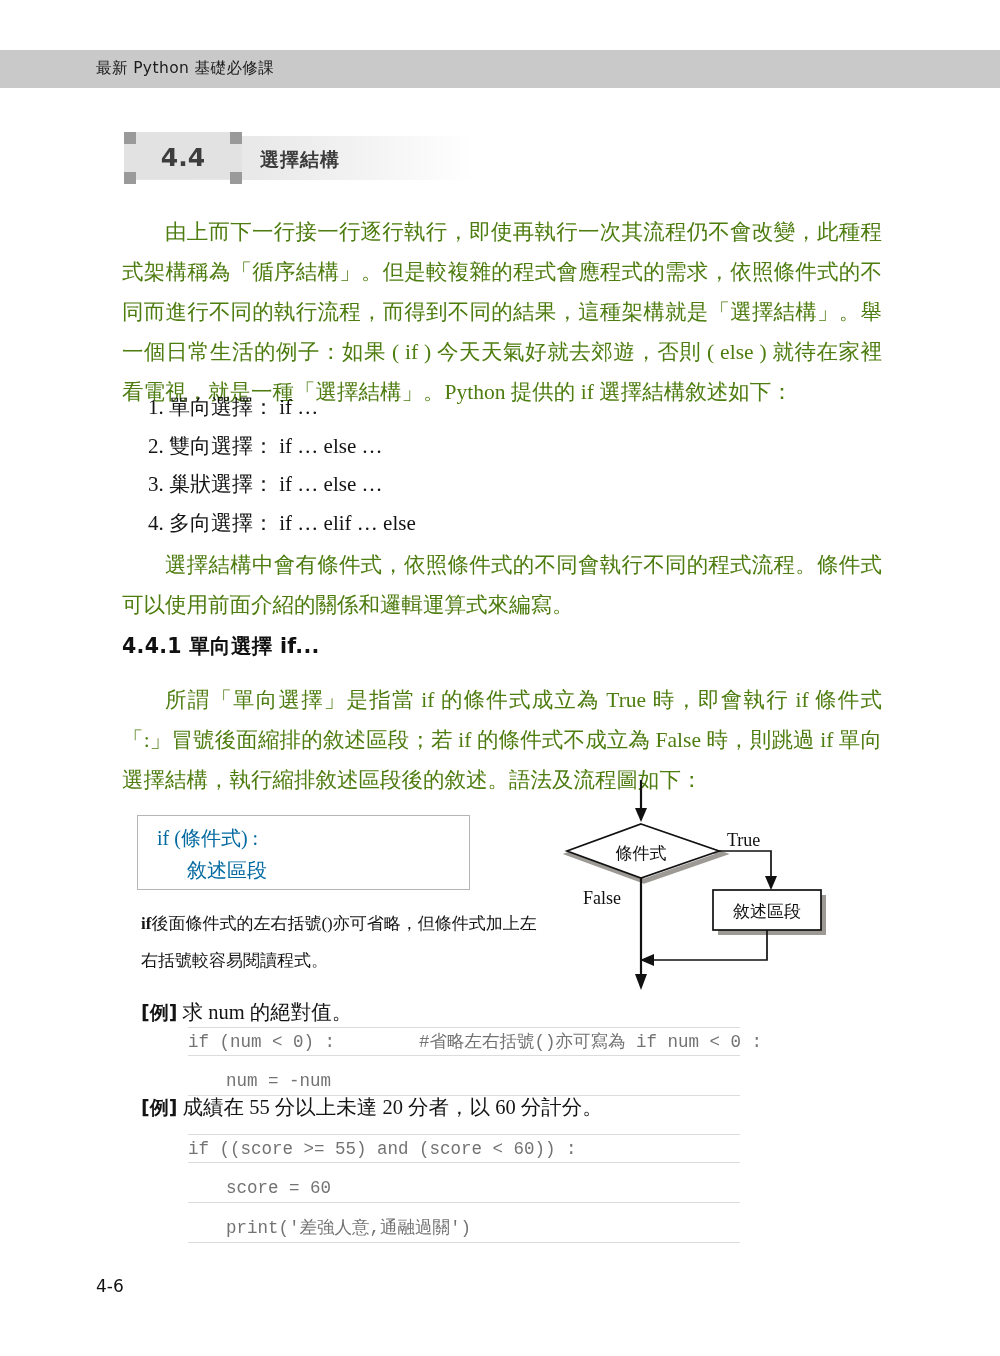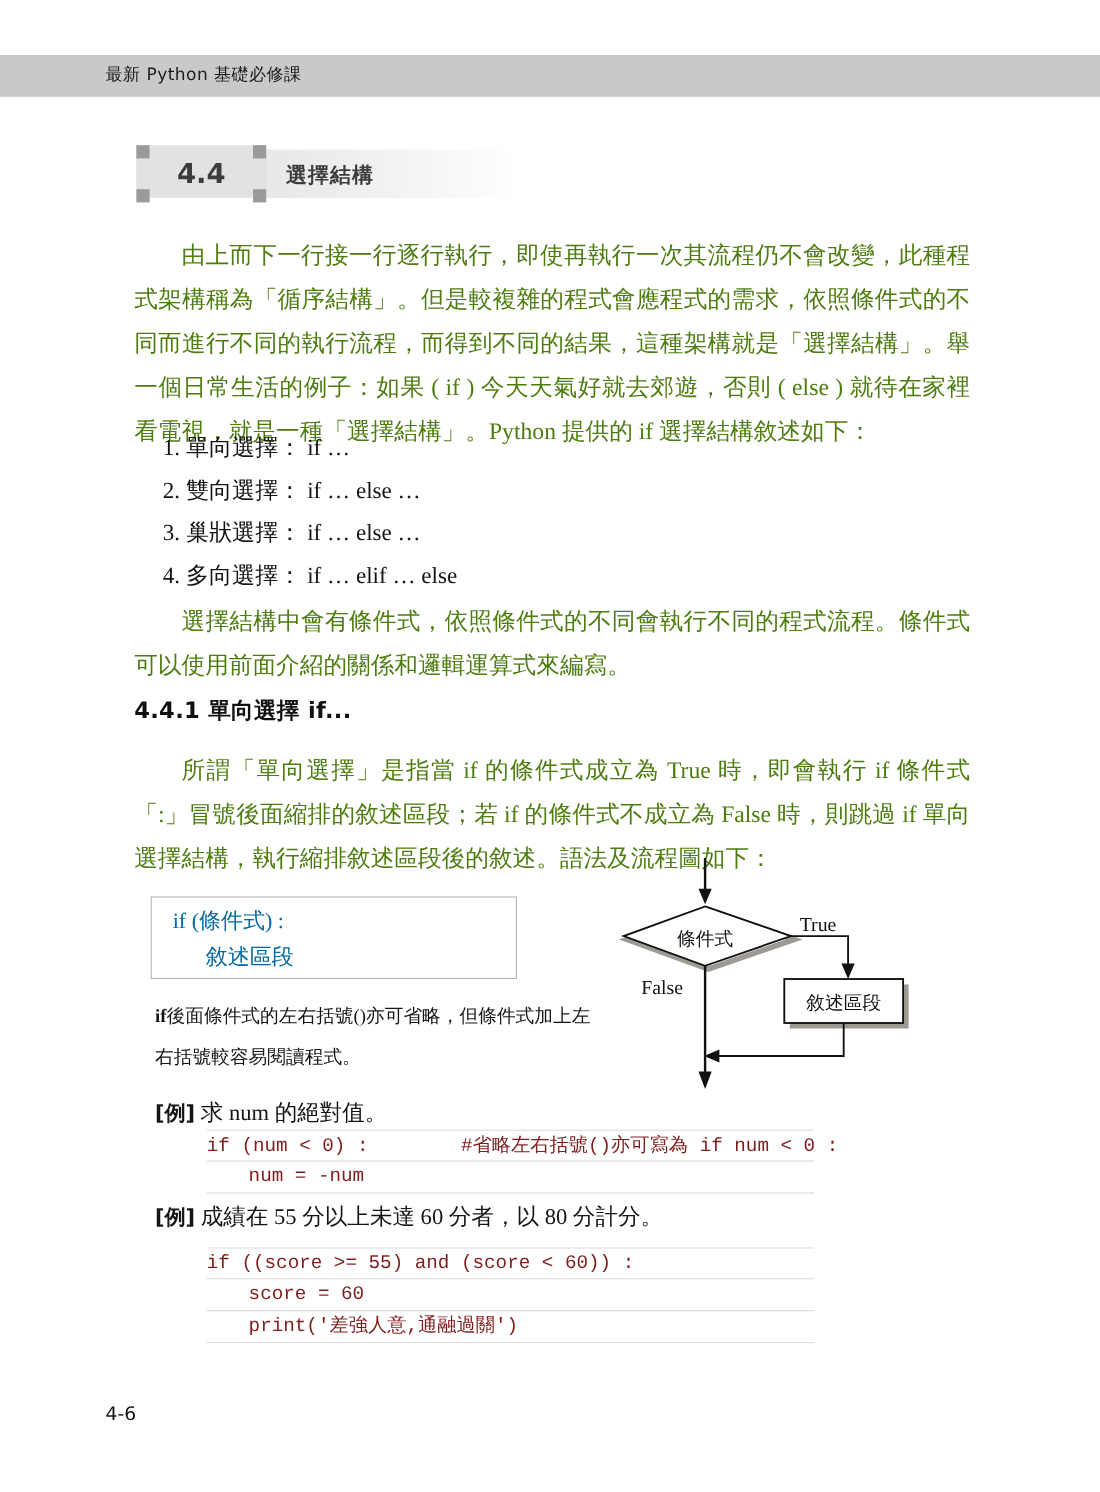--- a/index.html
+++ b/index.html
@@ -181,33 +181,33 @@
   }
   .example .lbl { font-family: "DejaVu Sans", sans-serif; font-weight: bold; font-size: 19px; }
   .ex1 { left: 141px; top: 995px; }
   .ex2 { left: 141px; top: 1090px; }
 
   
   .code-block {
     position: absolute;
     font-family: "Liberation Mono", monospace;
     font-size: 17.5px;
-    color: #7f1d1d;
+    color: #737373;
   }
   .code-block .code-row {
     border-bottom: 1px solid #dcdcdc;
     height: 29px;
     line-height: 29px;
     white-space: pre;
     box-sizing: border-box;
   }
   .code-block .code-row:first-child { border-top: 1px solid #dcdcdc; }
   .cb1 { left: 188px; top: 1027px; width: 552px; }
   .cb2 { left: 188px; top: 1134px; width: 552px; }
-  .code-indent { padding-left: 38px; }
+  .code-indent { padding-left: 38px; margin-top: 11px; }
 
   
   .flow {
     position: absolute;
     left: 545px;
     top: 778px;
     width: 350px;
     height: 215px;
   }
 
@@ -296,21 +296,21 @@
 <div class="example ex1">
   <span class="lbl">[例]</span><span> 求 num 的絕對值。</span>
 </div>
 
 <div class="code-block cb1">
   <div class="code-row">if (num &lt; 0) :        #省略左右括號()亦可寫為 if num &lt; 0 :</div>
   <div class="code-row code-indent">num = -num</div>
 </div>
 
 <div class="example ex2">
-  <span class="lbl">[例]</span><span> 成績在 55 分以上未達 60 分者，以 80 分計分。</span>
+  <span class="lbl">[例]</span><span> 成績在 55 分以上未達 20 分者，以 60 分計分。</span>
 </div>
 
 <div class="code-block cb2">
   <div class="code-row">if ((score &gt;= 55) and (score &lt; 60)) :</div>
   <div class="code-row code-indent">score = 60</div>
   <div class="code-row code-indent">print('差強人意,通融過關')</div>
 </div>
 
 <div class="folio">4-6</div>
 

